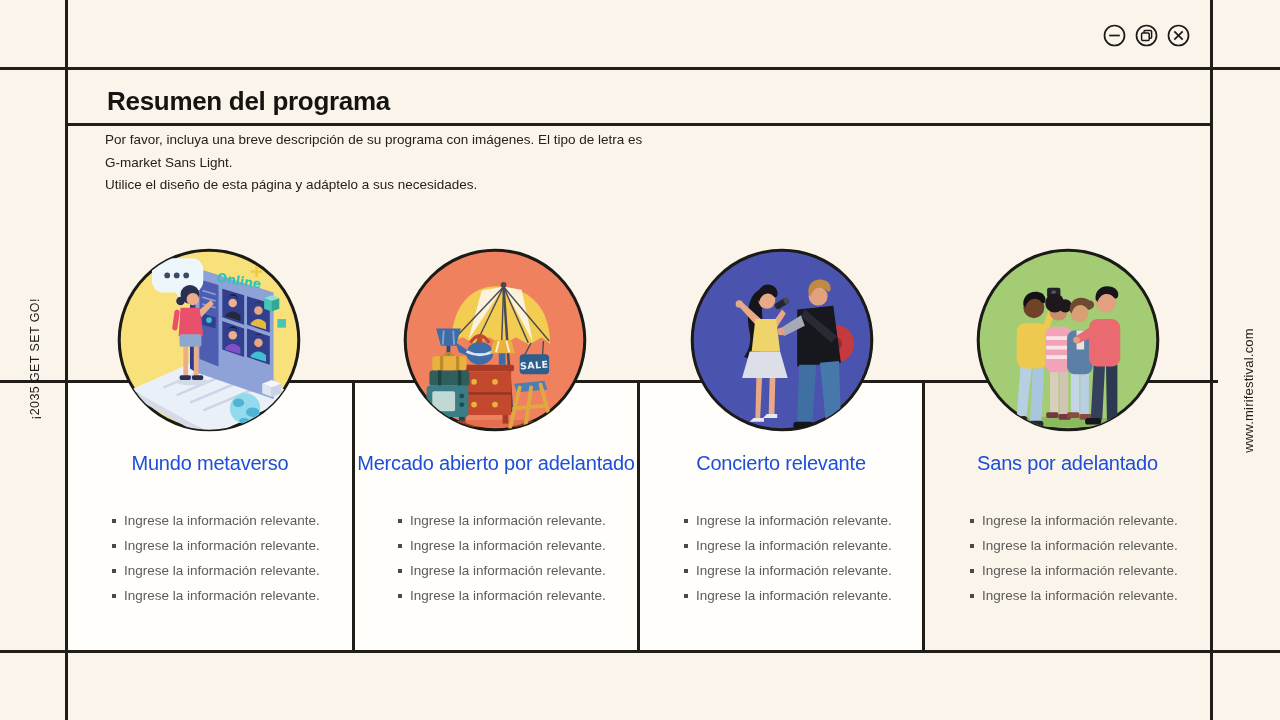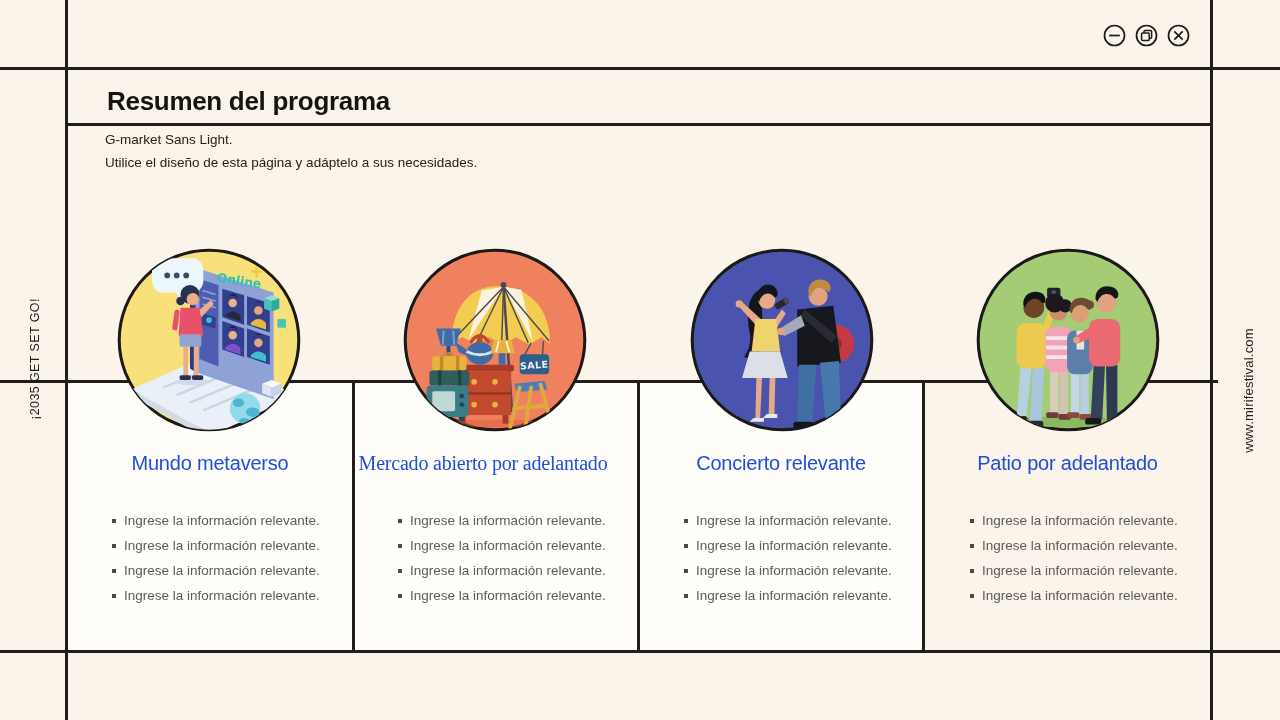--- a/index.html
+++ b/index.html
@@ -57,20 +57,21 @@
       <line x1="7.3" y1="7.3" x2="15.7" y2="15.7" stroke="#1B1A17" stroke-width="1.7"></line>
       <line x1="15.7" y1="7.3" x2="7.3" y2="15.7" stroke="#1B1A17" stroke-width="1.7"></line>
     </svg>
   </div>
 
   <div class="v-label v-left">¡2035 GET SET GO!</div>
   <div class="v-label v-right">www.mirifestival.com</div>
 
   <div class="page-title">Resumen del programa</div>
   <div class="intro" style="top:129px;">
+    <div>Por favor, incluya una breve descripción de su programa con imágenes. El tipo de letra es</div>
     <div>G-market Sans Light.</div>
     <div>Utilice el diseño de esta página y adáptelo a sus necesidades.</div>
   </div>
 
   <svg class="circle-ill" style="left:114px;" viewBox="0 0 200 200">
     <defs>
         <clipPath id="clip1">
           <circle cx="100" cy="100" r="94.5"></circle>
         </clipPath>
       </defs>
@@ -319,23 +320,23 @@
       <rect x="140" y="187" width="16" height="7" rx="3" fill="#17171E"></rect>
       <rect x="122" y="78" width="33" height="50" rx="9" fill="#E96A70"></rect>
       <polygon points="124,86 108,96 110,104 126,97" fill="#E96A70"></polygon>
       <circle cx="109" cy="100" r="3.5" fill="#E2A180"></circle>
       <circle cx="140" cy="60" r="11" fill="#E2A180"></circle>
       <path d="M129,57 C128,45 140,40 150,46 C155,50 153,58 149,56 C144,49 134,50 131,60 Z" fill="#17151A"></path>
     </g>
   </svg>
 
   <div class="col-title" style="left:68px;width:284px;">Mundo metaverso</div>
-  <div class="col-title" style="left:342px;width:282px;font-family:Liberation Serif, serif;">Mercado abierto por adelantado</div>
+  <div class="col-title" style="left:355px;width:282px;">Mercado abierto por adelantado</div>
   <div class="col-title" style="left:640px;width:282px;">Concierto relevante</div>
-  <div class="col-title" style="left:925px;width:285px;">Patio por adelantado</div>
+  <div class="col-title" style="left:925px;width:285px;">Sans por adelantado</div>
 
   <div class="bullets" style="left:112px;">
     <div class="bullet-row"><span class="bullet-sq"></span><span>Ingrese la información relevante.</span></div>
     <div class="bullet-row"><span class="bullet-sq"></span><span>Ingrese la información relevante.</span></div>
     <div class="bullet-row"><span class="bullet-sq"></span><span>Ingrese la información relevante.</span></div>
     <div class="bullet-row"><span class="bullet-sq"></span><span>Ingrese la información relevante.</span></div>
   </div>
   <div class="bullets" style="left:398px;">
     <div class="bullet-row"><span class="bullet-sq"></span><span>Ingrese la información relevante.</span></div>
     <div class="bullet-row"><span class="bullet-sq"></span><span>Ingrese la información relevante.</span></div>

